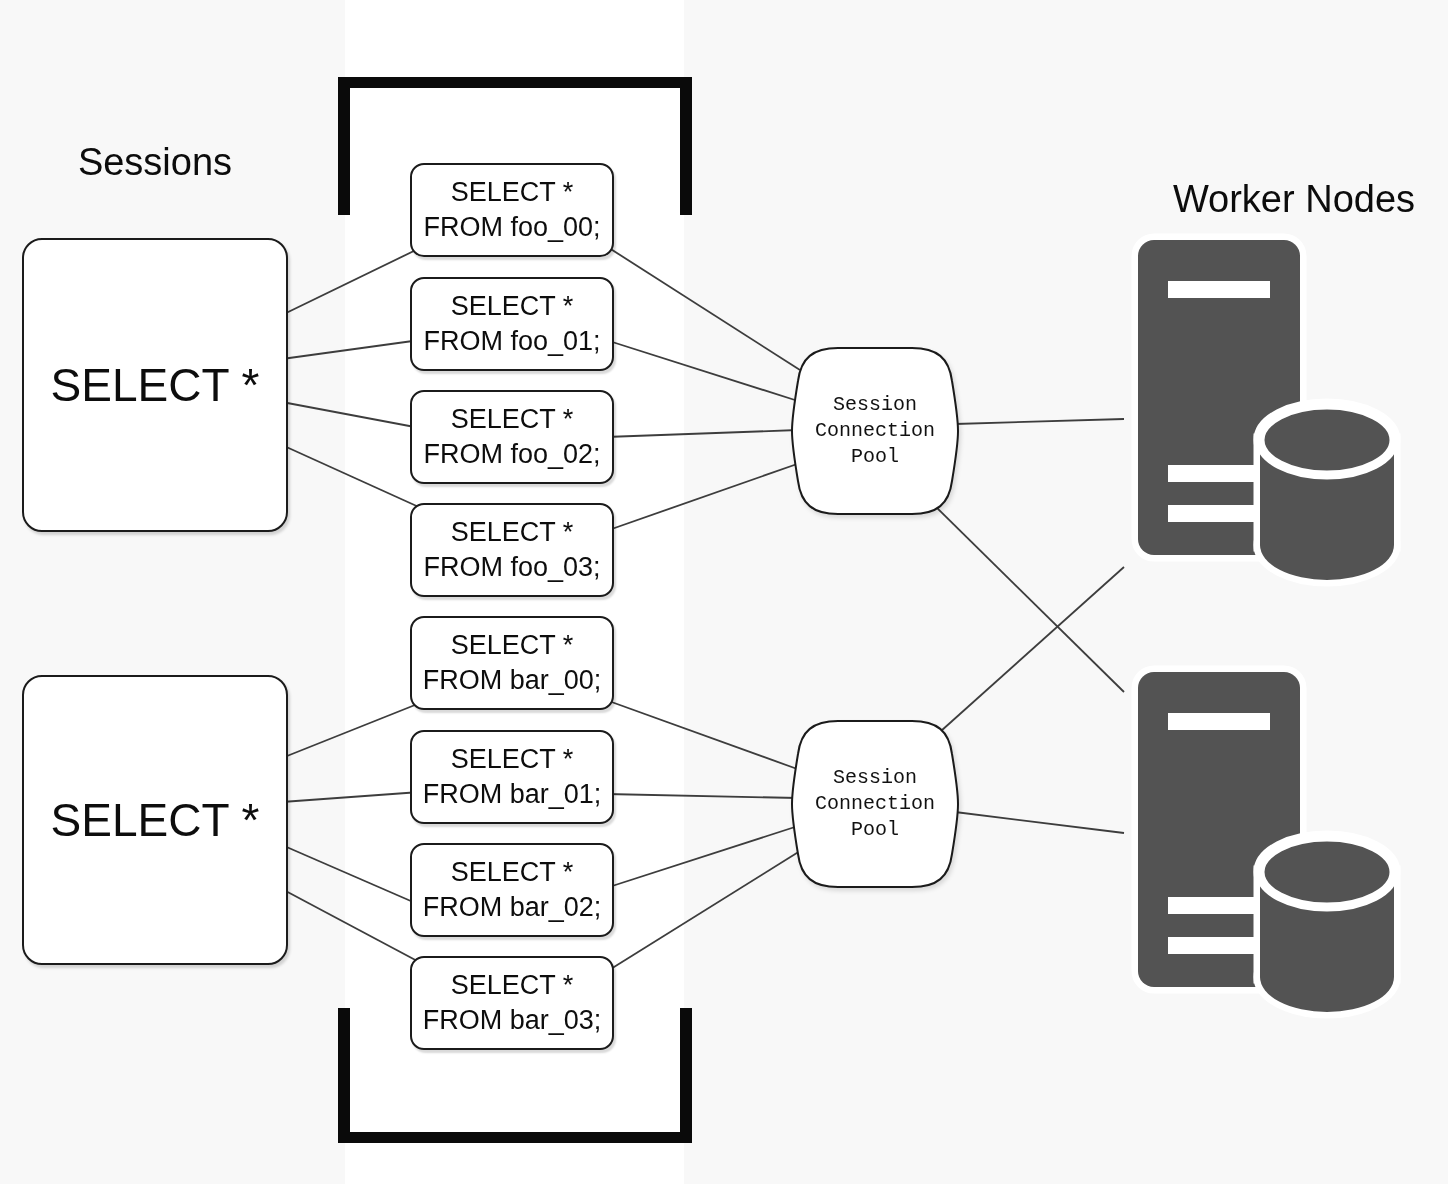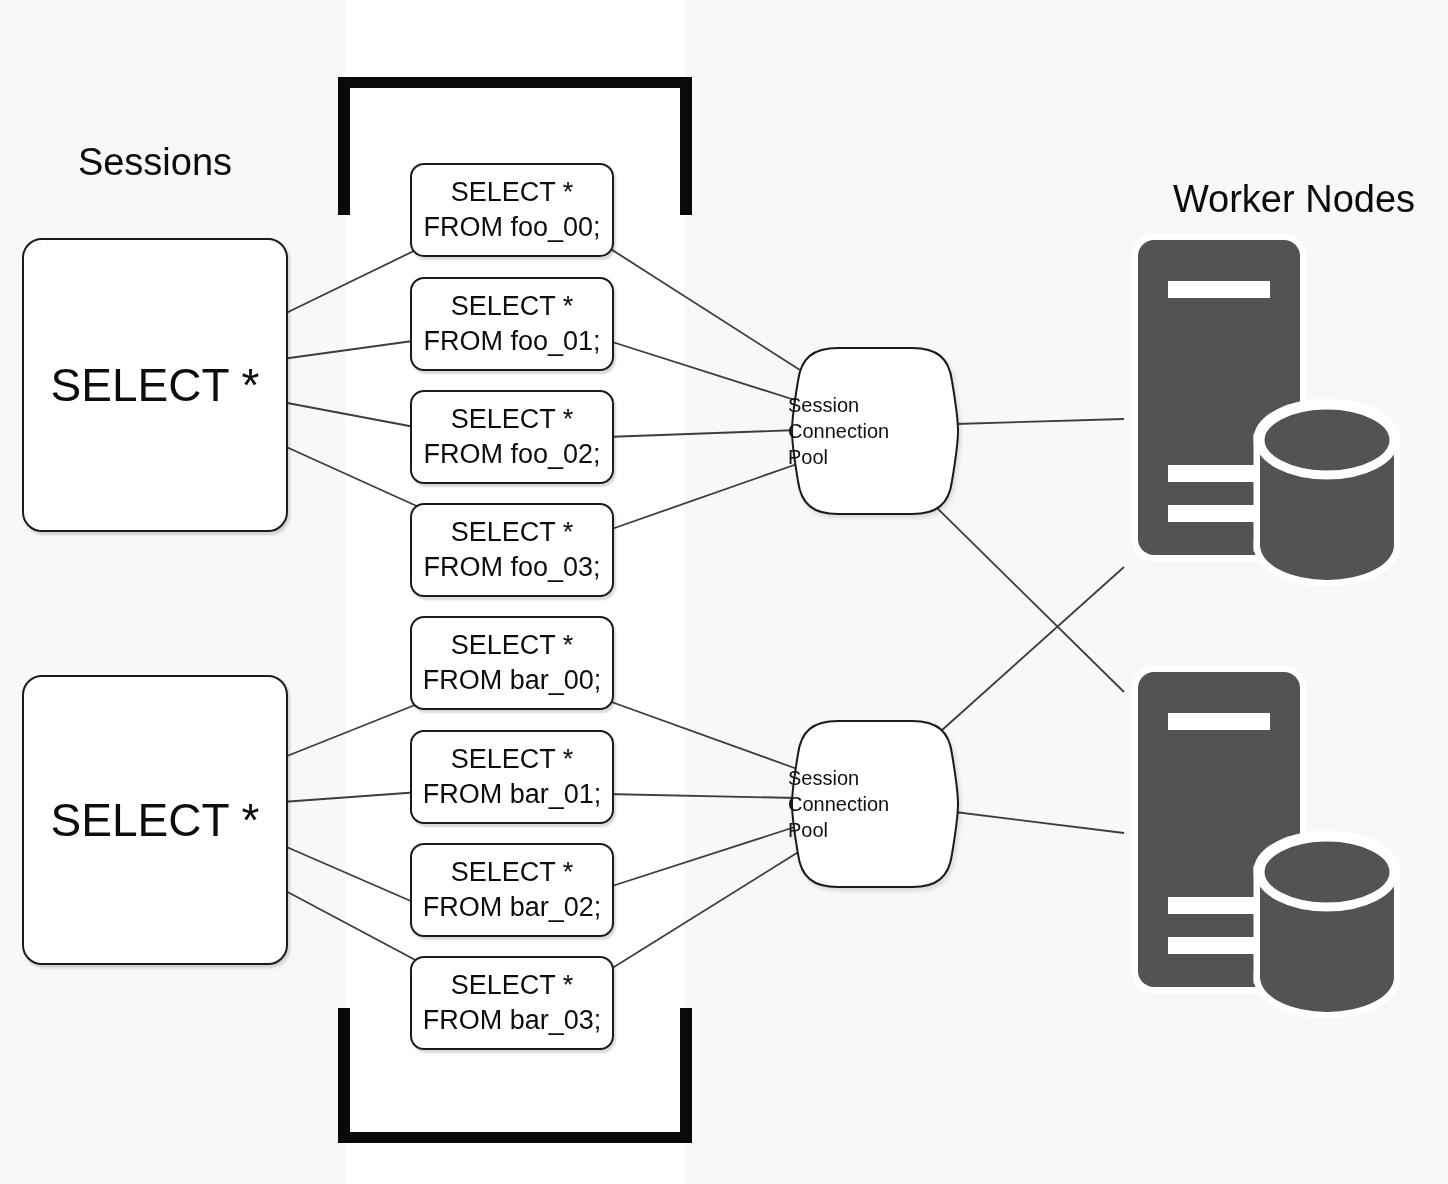--- a/index.html
+++ b/index.html
@@ -63,22 +63,22 @@
 
   .pool{
     position:absolute;left:788px;width:174px;height:172px;
     filter:drop-shadow(2px 3px 2px rgba(0,0,0,0.12));
   }
   #pool-1{top:345px;}
   #pool-2{top:718px;}
   .pool svg{position:absolute;left:0;top:0;}
   .pool .pool-text{
     position:absolute;left:0;top:0;right:0;bottom:0;
-    display:flex;flex-direction:column;justify-content:center;align-items:flex-start;
-    font-size:20px;line-height:26px;text-align:center;color:#111;
+    display:flex;flex-direction:column;justify-content:center;align-items:center;
+    font-size:20px;line-height:26px;text-align:center;color:#111;font-family:Liberation Mono, monospace;
   }
   .pool .pool-text span{display:block;}
 </style>
 </head>
 <body>
 
 <div id="canvas">
 
   <div class="queue-band"></div>
 

